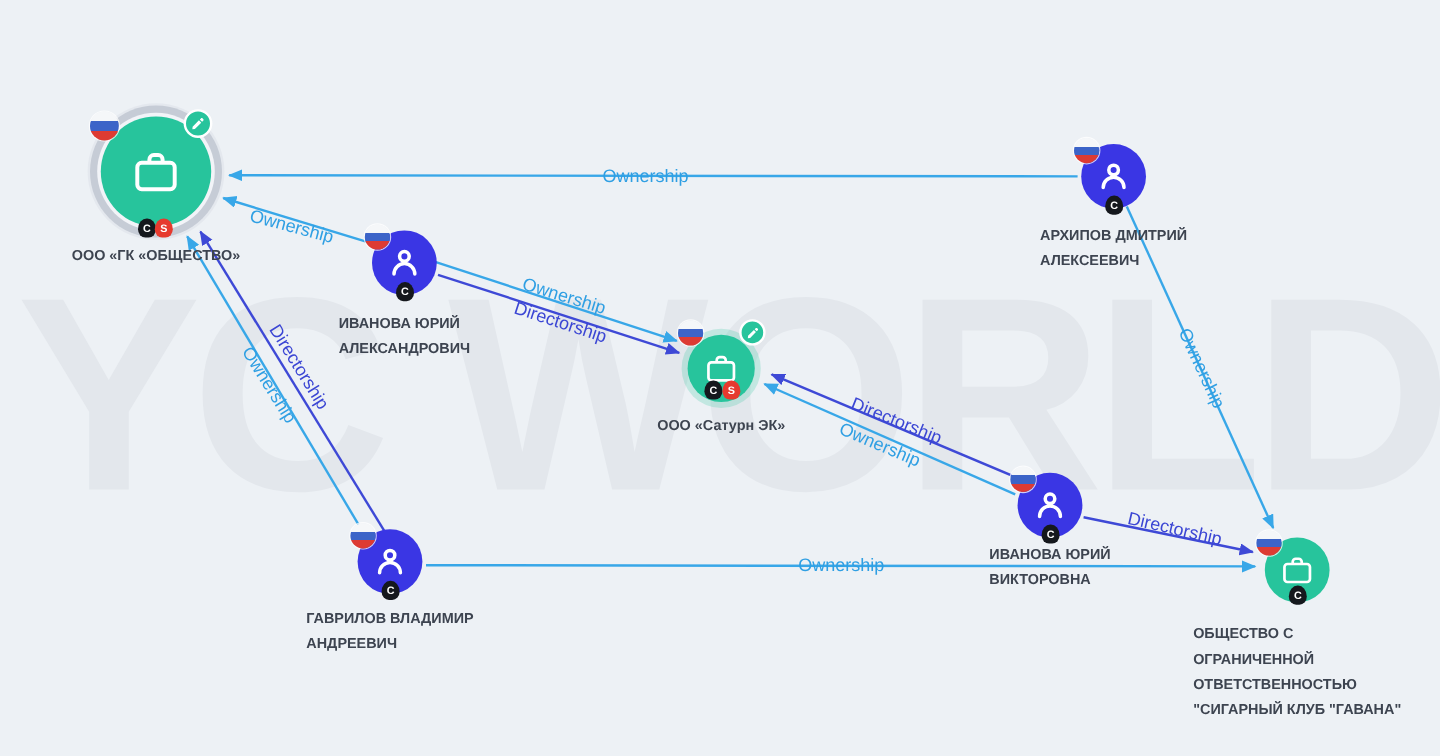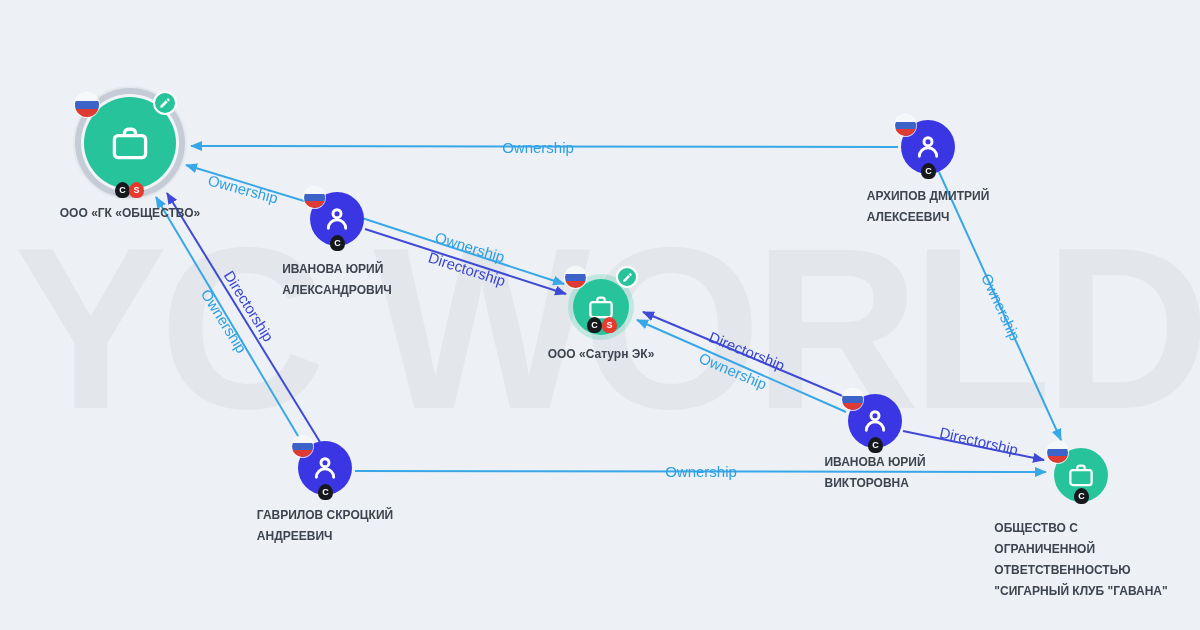--- a/index.html
+++ b/index.html
@@ -190,21 +190,21 @@
 
   <div class="node" style="left:325px;top:468px">
     <div class="circle person">
       <svg width="32" height="32" viewBox="0 0 24 24">
         <circle cx="12" cy="8" r="3" fill="none" stroke="#fff" stroke-width="2.2"></circle>
         <path d="M5.5 19 A6.5 6.5 0 0 1 18.5 19" fill="none" stroke="#fff" stroke-width="2.2" stroke-linecap="round"></path>
       </svg>
     </div>
     <span class="flag" style="left:-33px;top:-32px"></span>
     <span class="lockbadge c" style="left:-7px;top:16px">C</span>
-    <div class="nlabel" style="top:37px">ГАВРИЛОВ СКРОЦКИЙ
+    <div class="nlabel" style="top:37px">ГАВРИЛОВ ВЛАДИМИР
 АНДРЕЕВИЧ</div>
   </div>
 
   <div class="node" style="left:875px;top:421px">
     <div class="circle person">
       <svg width="32" height="32" viewBox="0 0 24 24">
         <circle cx="12" cy="8" r="3" fill="none" stroke="#fff" stroke-width="2.2"></circle>
         <path d="M5.5 19 A6.5 6.5 0 0 1 18.5 19" fill="none" stroke="#fff" stroke-width="2.2" stroke-linecap="round"></path>
       </svg>
     </div>

